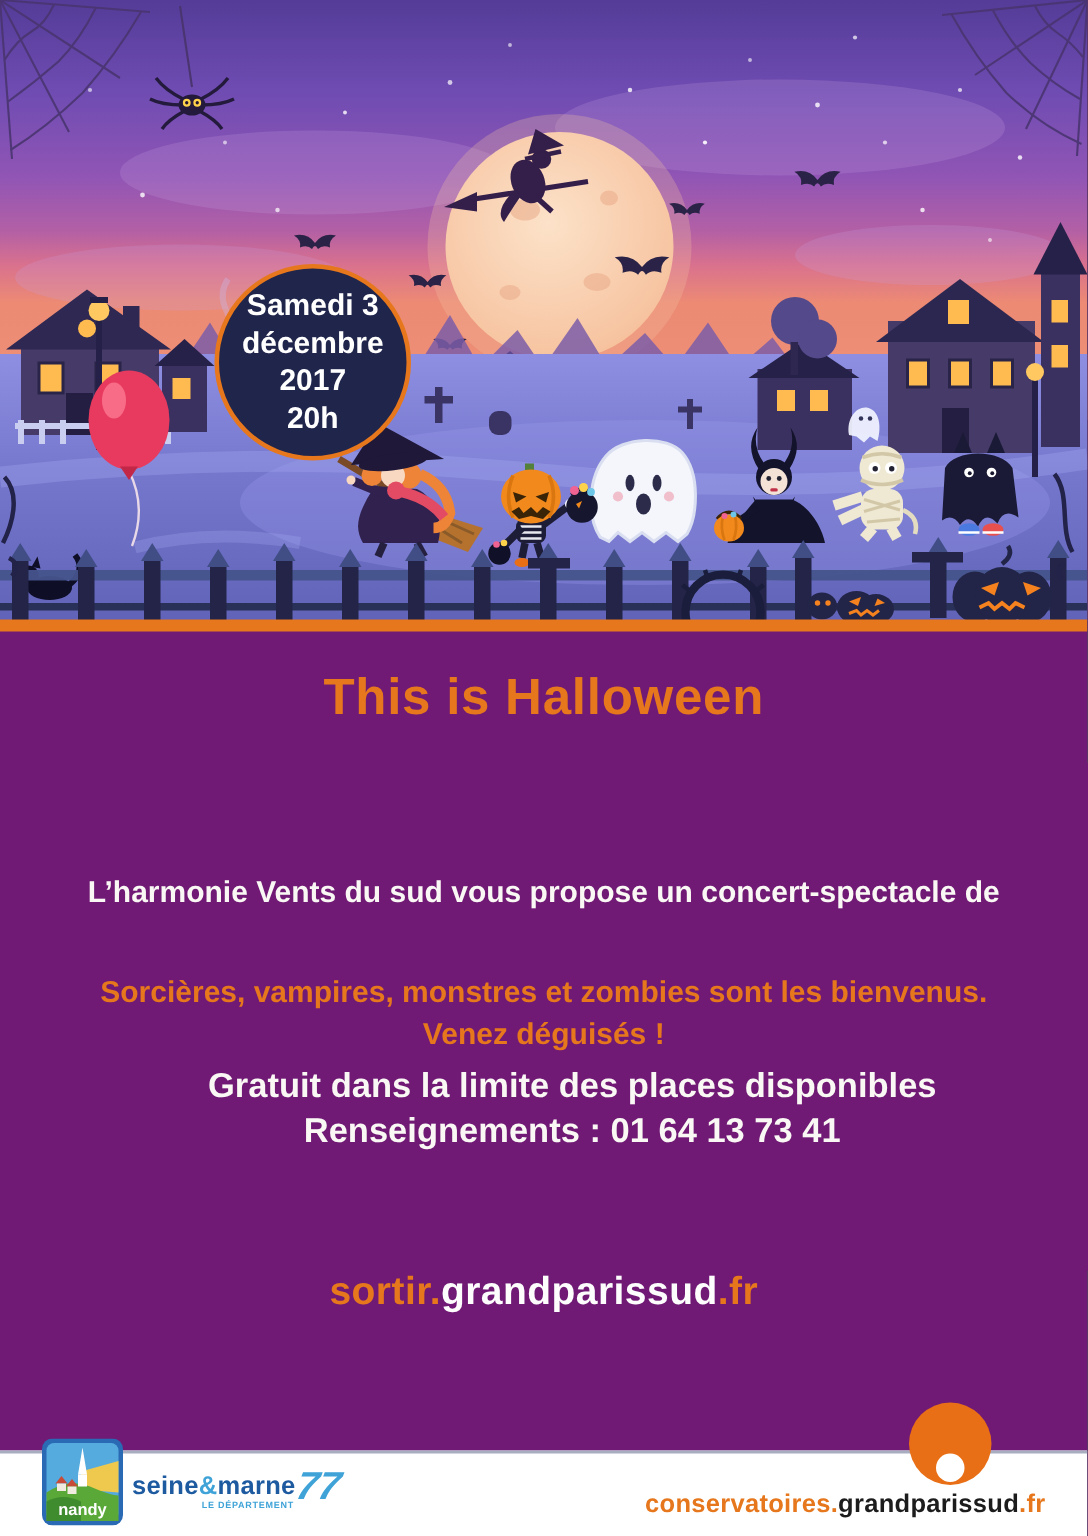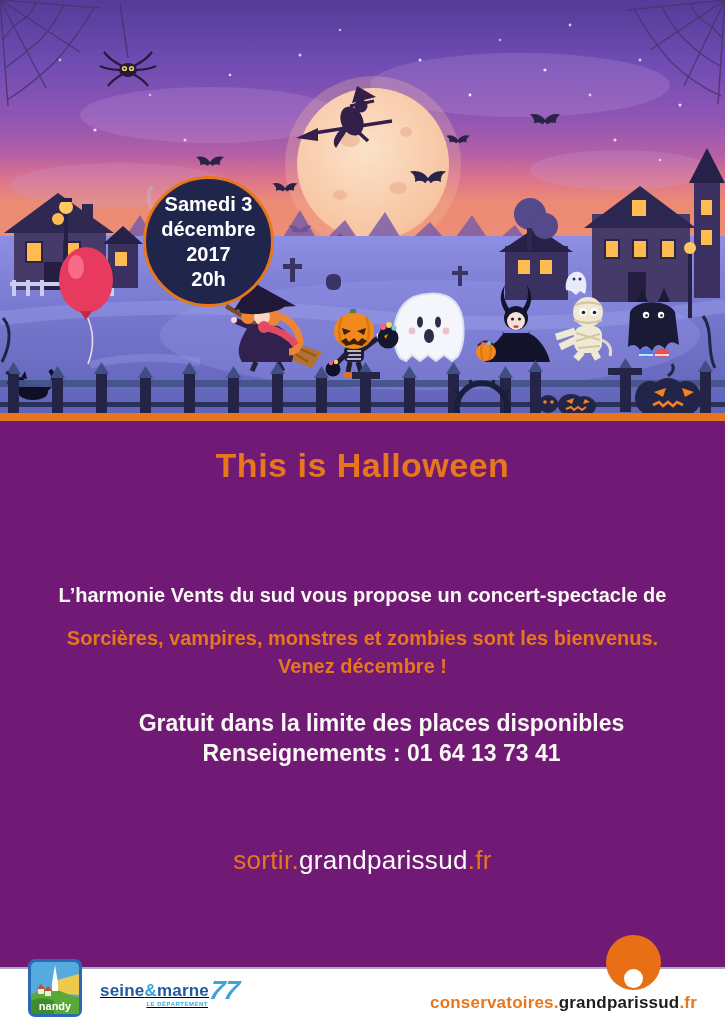--- a/index.html
+++ b/index.html
@@ -9,28 +9,28 @@
   .divider{position:absolute;left:0;top:413px;width:725px;height:8px;background:#e6771c;z-index:2;}
   .badge{position:absolute;border-radius:50%;display:flex;flex-direction:column;align-items:center;
          justify-content:center;text-align:center;color:#fff;font-weight:bold;box-sizing:border-box;}
   .badge-date{left:143px;top:176px;width:131px;height:131px;background:#20254c;
               border:3px solid #e6771c;z-index:4;font-size:20px;line-height:25px;}
   .badge-venue{left:51px;top:257px;width:195px;height:192px;background:#e86f15;z-index:3;
                font-size:22px;line-height:35px;padding-top:12px;}
   .content{position:absolute;left:0;width:725px;text-align:center;z-index:2;}
   .title{top:446px;font-size:34px;font-weight:bold;color:#e6771c;letter-spacing:.5px;}
   .intro{top:533px;font-size:20px;line-height:29px;font-weight:bold;color:#faf8f4;margin-top:48px;}
-  .invite{top:624px;font-size:20px;line-height:28px;font-weight:bold;color:#e6771c;}
+  .invite{top:648px;font-size:20px;line-height:28px;font-weight:bold;color:#e6771c;}
   .info{top:708px;font-size:23px;line-height:30px;font-weight:bold;color:#faf8f4;padding-left:19px;}
-  .website{top:845px;font-size:26px;font-weight:normal;color:#fdfdfd;letter-spacing:.3px;}
+  .website{top:845px;font-size:26px;font-weight:bold;color:#fdfdfd;letter-spacing:.3px;}
   .orange{color:#e6771c;}
   .footer{position:absolute;left:0;top:967px;width:725px;height:57px;background:#ffffff;
           border-top:2px solid #a9adc0;z-index:5;}
   .nandy-logo{position:absolute;left:28px;top:-10px;width:54px;height:58px;}
-  .sm-logo{position:absolute;left:100px;top:12px;width:140px;height:34px;text-decoration:underline;}
+  .sm-logo{position:absolute;left:88px;top:12px;width:140px;height:34px;}
   .sm-name{font-size:17px;font-weight:bold;color:#1d5aa0;letter-spacing:.2px;white-space:nowrap;}
   .sm-amp{color:#3fa3d8;}
   .sm-sub{font-size:6px;font-weight:bold;color:#3fa3d8;letter-spacing:.5px;text-align:right;
           width:108px;margin-top:0px;}
   .sm-77{position:absolute;left:110px;top:-6px;font-size:26px;font-style:italic;font-weight:bold;
          color:#3fa3d8;transform:skewX(-10deg);}
   .gps-circle{position:absolute;left:606px;top:-34px;width:55px;height:55px;border-radius:50%;
               background:#e86f15;overflow:hidden;}
   .gps-notch{position:absolute;left:18px;top:34px;width:19px;height:19px;border-radius:50%;background:#ffffff;}
   .gps-site{position:absolute;right:28px;top:24px;font-size:17px;font-weight:bold;color:#1c1c1c;
@@ -424,21 +424,21 @@
 
 
   <div class="content title">This is Halloween</div>
 
   <div class="content intro">
     <div>L’harmonie Vents du sud vous propose un concert-spectacle de</div>
   </div>
 
   <div class="content invite">
     <div>Sorcières, vampires, monstres et zombies sont les bienvenus.</div>
-    <div>Venez décembre !</div>
+    <div>Venez déguisés !</div>
   </div>
 
   <div class="content info">
     <div>Gratuit dans la limite des places disponibles</div>
     <div>Renseignements :  01 64 13 73 41</div>
   </div>
 
   <div class="content website">
     <span class="orange">sortir.</span><span>grandparissud</span><span class="orange">.fr</span>
   </div>

